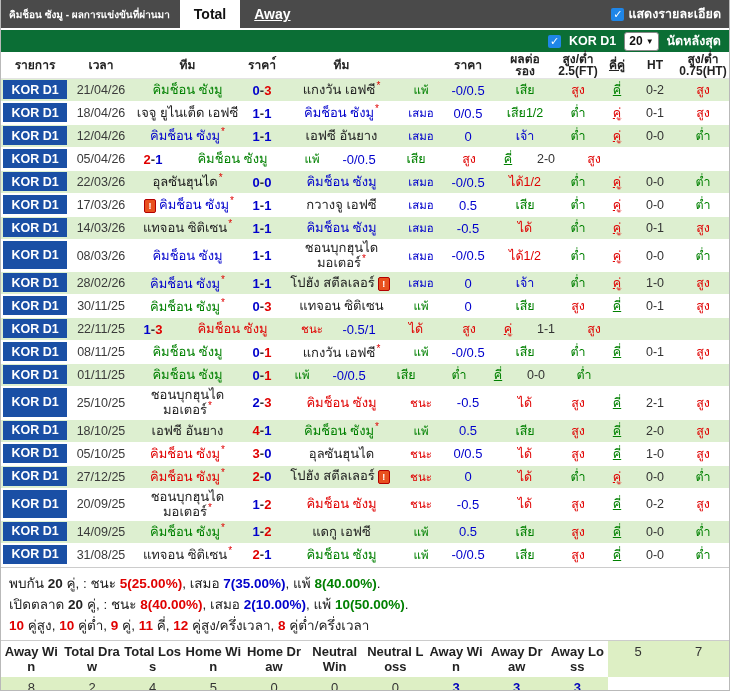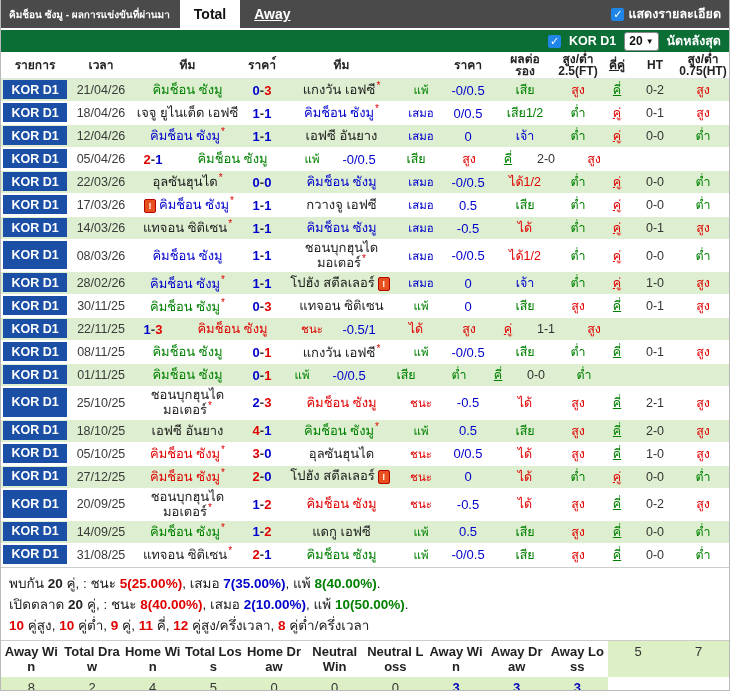--- a/index.html
+++ b/index.html
@@ -571,22 +571,22 @@
   <div class="summary" id="summary">
       <div class="line"><span style="color: rgb(34, 34, 34);">พบกัน </span><span style="color: rgb(34, 34, 34); font-weight: bold;">20</span><span style="color: rgb(34, 34, 34);"> คู่, : ชนะ </span><span style="color: rgb(224, 0, 0); font-weight: bold;">5(25.00%)</span><span style="color: rgb(34, 34, 34);">, เสมอ </span><span style="color: rgb(0, 0, 204); font-weight: bold;">7(35.00%)</span><span style="color: rgb(34, 34, 34);">, แพ้ </span><span style="color: rgb(0, 128, 0); font-weight: bold;">8(40.00%)</span><span style="color: rgb(34, 34, 34);">.</span></div>
       <div class="line"><span style="color: rgb(34, 34, 34);">เปิดตลาด </span><span style="color: rgb(34, 34, 34); font-weight: bold;">20</span><span style="color: rgb(34, 34, 34);"> คู่, : ชนะ </span><span style="color: rgb(224, 0, 0); font-weight: bold;">8(40.00%)</span><span style="color: rgb(34, 34, 34);">, เสมอ </span><span style="color: rgb(0, 0, 204); font-weight: bold;">2(10.00%)</span><span style="color: rgb(34, 34, 34);">, แพ้ </span><span style="color: rgb(0, 128, 0); font-weight: bold;">10(50.00%)</span><span style="color: rgb(34, 34, 34);">.</span></div>
       <div class="line"><span style="color: rgb(224, 0, 0); font-weight: bold;">10</span><span style="color: rgb(34, 34, 34);"> คู่สูง, </span><span style="color: rgb(224, 0, 0); font-weight: bold;">10</span><span style="color: rgb(34, 34, 34);"> คู่ต่ำ, </span><span style="color: rgb(224, 0, 0); font-weight: bold;">9</span><span style="color: rgb(34, 34, 34);"> คู่, </span><span style="color: rgb(224, 0, 0); font-weight: bold;">11</span><span style="color: rgb(34, 34, 34);"> คี่, </span><span style="color: rgb(224, 0, 0); font-weight: bold;">12</span><span style="color: rgb(34, 34, 34);"> คู่สูง/ครึ่งเวลา, </span><span style="color: rgb(224, 0, 0); font-weight: bold;">8</span><span style="color: rgb(34, 34, 34);"> คู่ต่ำ/ครึ่งเวลา</span></div>
     </div>
 
   <div class="stats">
     <div class="grid" id="stats-grid">
         <div class="hcell">Away Win</div>
         <div class="hcell">Total Draw</div>
+        <div class="hcell">Total Loss</div>
         <div class="hcell">Home Win</div>
-        <div class="hcell">Total Loss</div>
         <div class="hcell">Home Draw</div>
         <div class="hcell">Neutral Win</div>
         <div class="hcell">Neutral Loss</div>
         <div class="hcell">Away Win</div>
         <div class="hcell">Away Draw</div>
         <div class="hcell">Away Loss</div>
         <div class="vcell">5</div>
         <div class="vcell">7</div>
         <div class="vcell">8</div>
         <div class="vcell">2</div>

